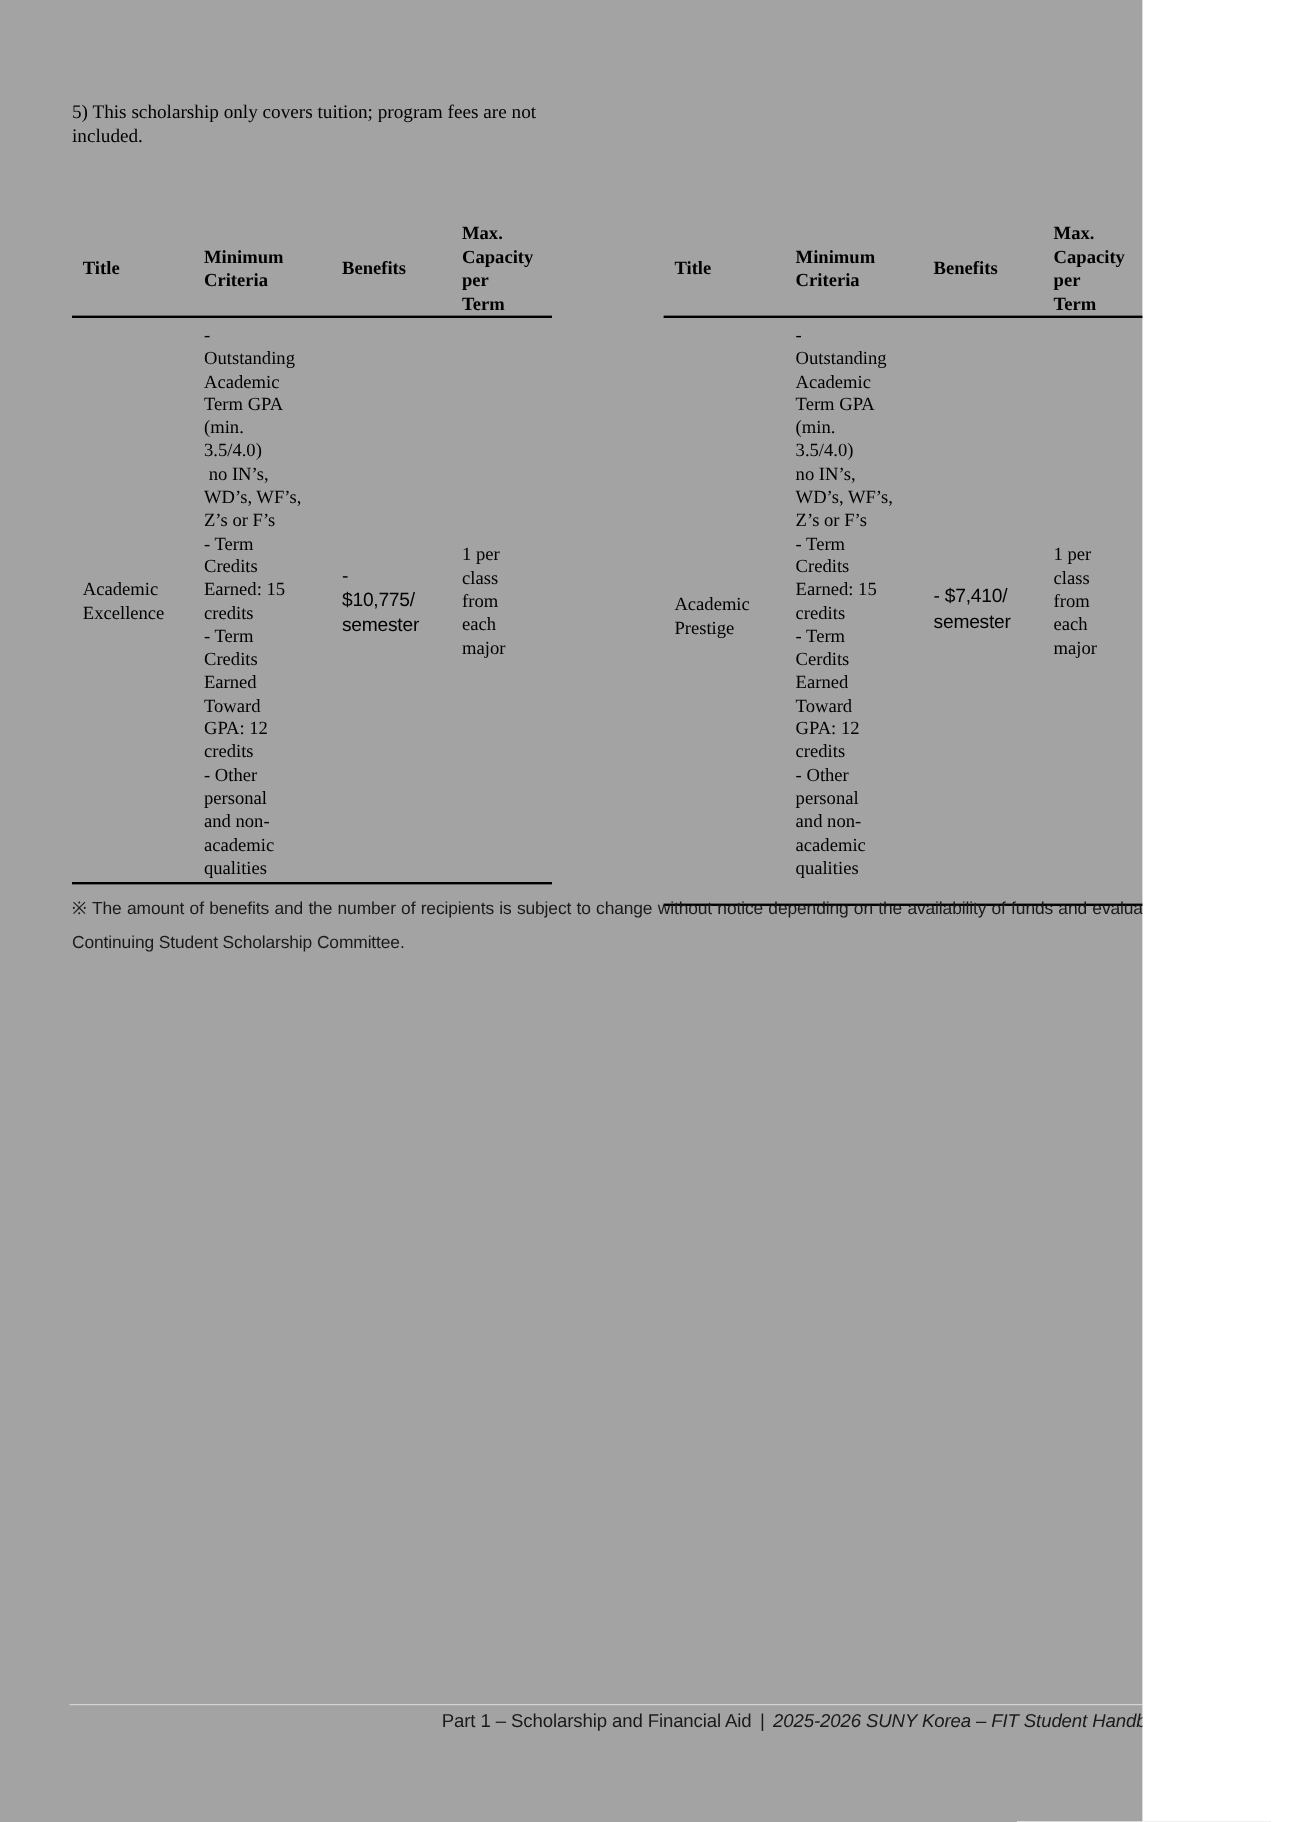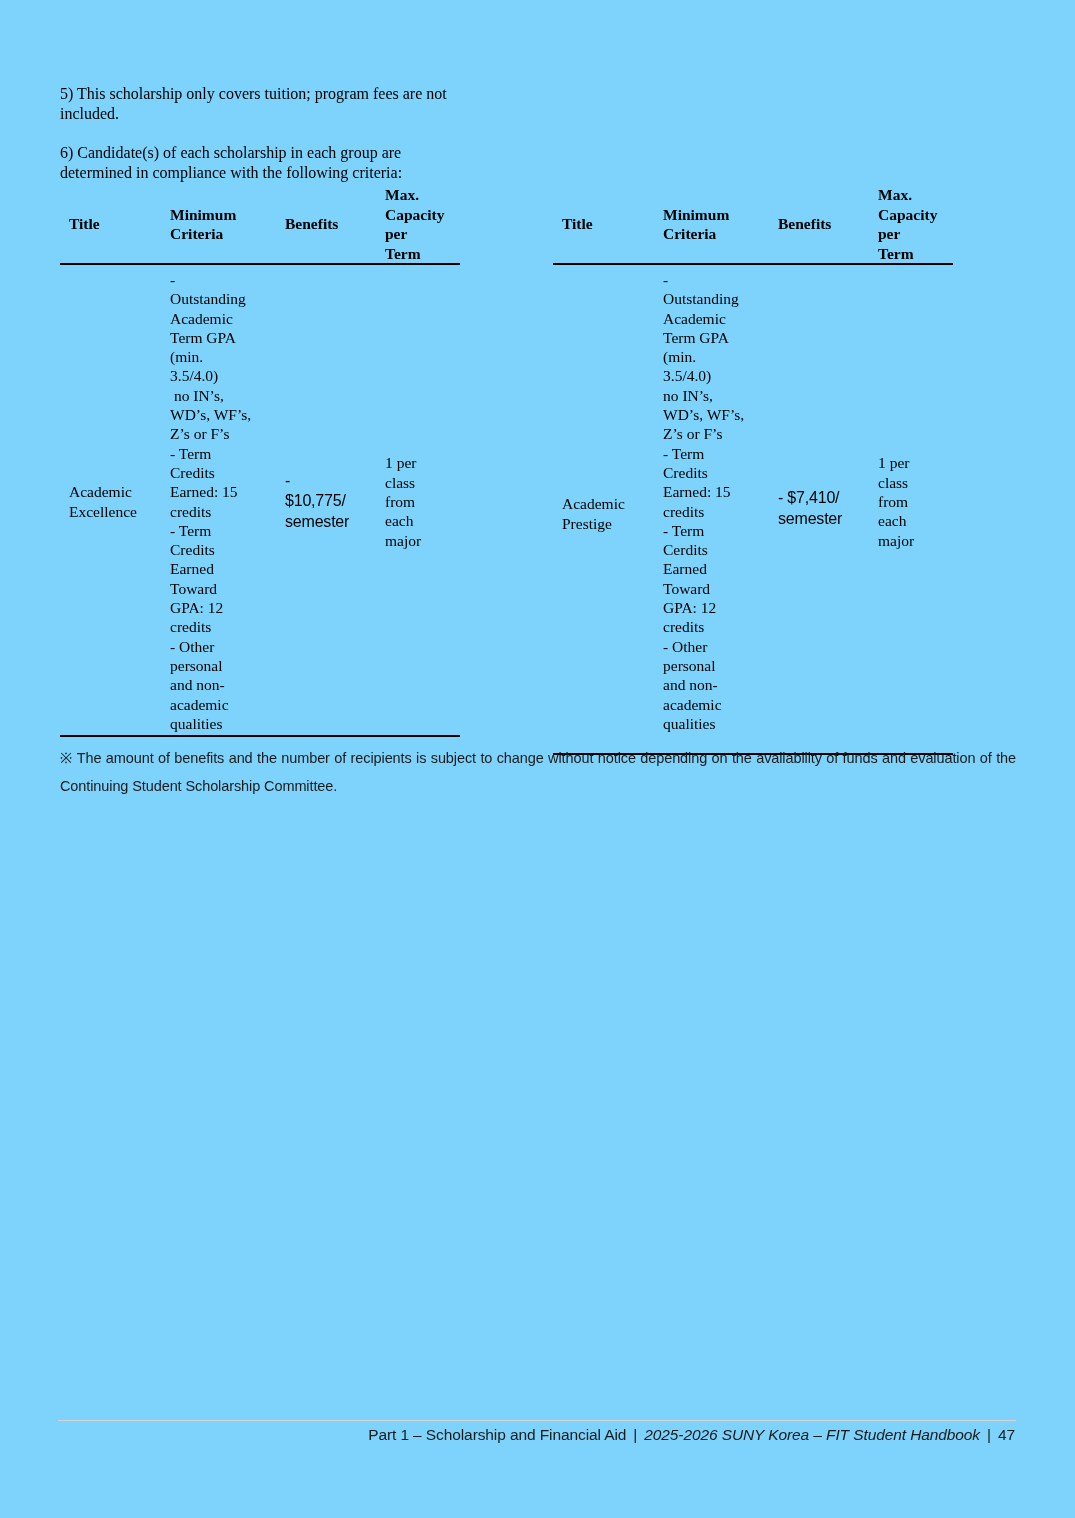--- a/index.html
+++ b/index.html
@@ -1,19 +1,19 @@
 <!DOCTYPE html>
 <html><head>
 <meta charset="utf-8">
 <style>
   html,body { margin:0; padding:0; background:#ffffff; }
   .page {
     position:relative;
-    width:1075px; height:1518px;
-    background:#7dd3fc;
+    width:952px; height:1518px;
+    background:#a3a3a3;
     color:#000;
     font-family:"Liberation Serif", serif;
     overflow:hidden;
   }
   .para {
     position:absolute; left:60px;
     font-size:16px; line-height:19.5px;
     white-space:pre-wrap;
     color:#000;
   }
@@ -80,22 +80,20 @@
   .footer .sep { margin:0 7px; }
   .footer .italic { font-style:italic; }
 </style>
 </head>
 <body>
 
 <div class="page">
 
   <div class="para para5">5) This scholarship only covers tuition; program fees are not
 included.</div>
-  <div class="para para6">6) Candidate(s) of each scholarship in each group are
-determined in compliance with the following criteria:</div>
 
   <div class="tbl tbl--left">
     <div class="thead">
       <div class="th c1">Title</div>
       <div class="th c2">Minimum
 Criteria</div>
       <div class="th c3">Benefits</div>
       <div class="th c4">Max.
 Capacity
 per

